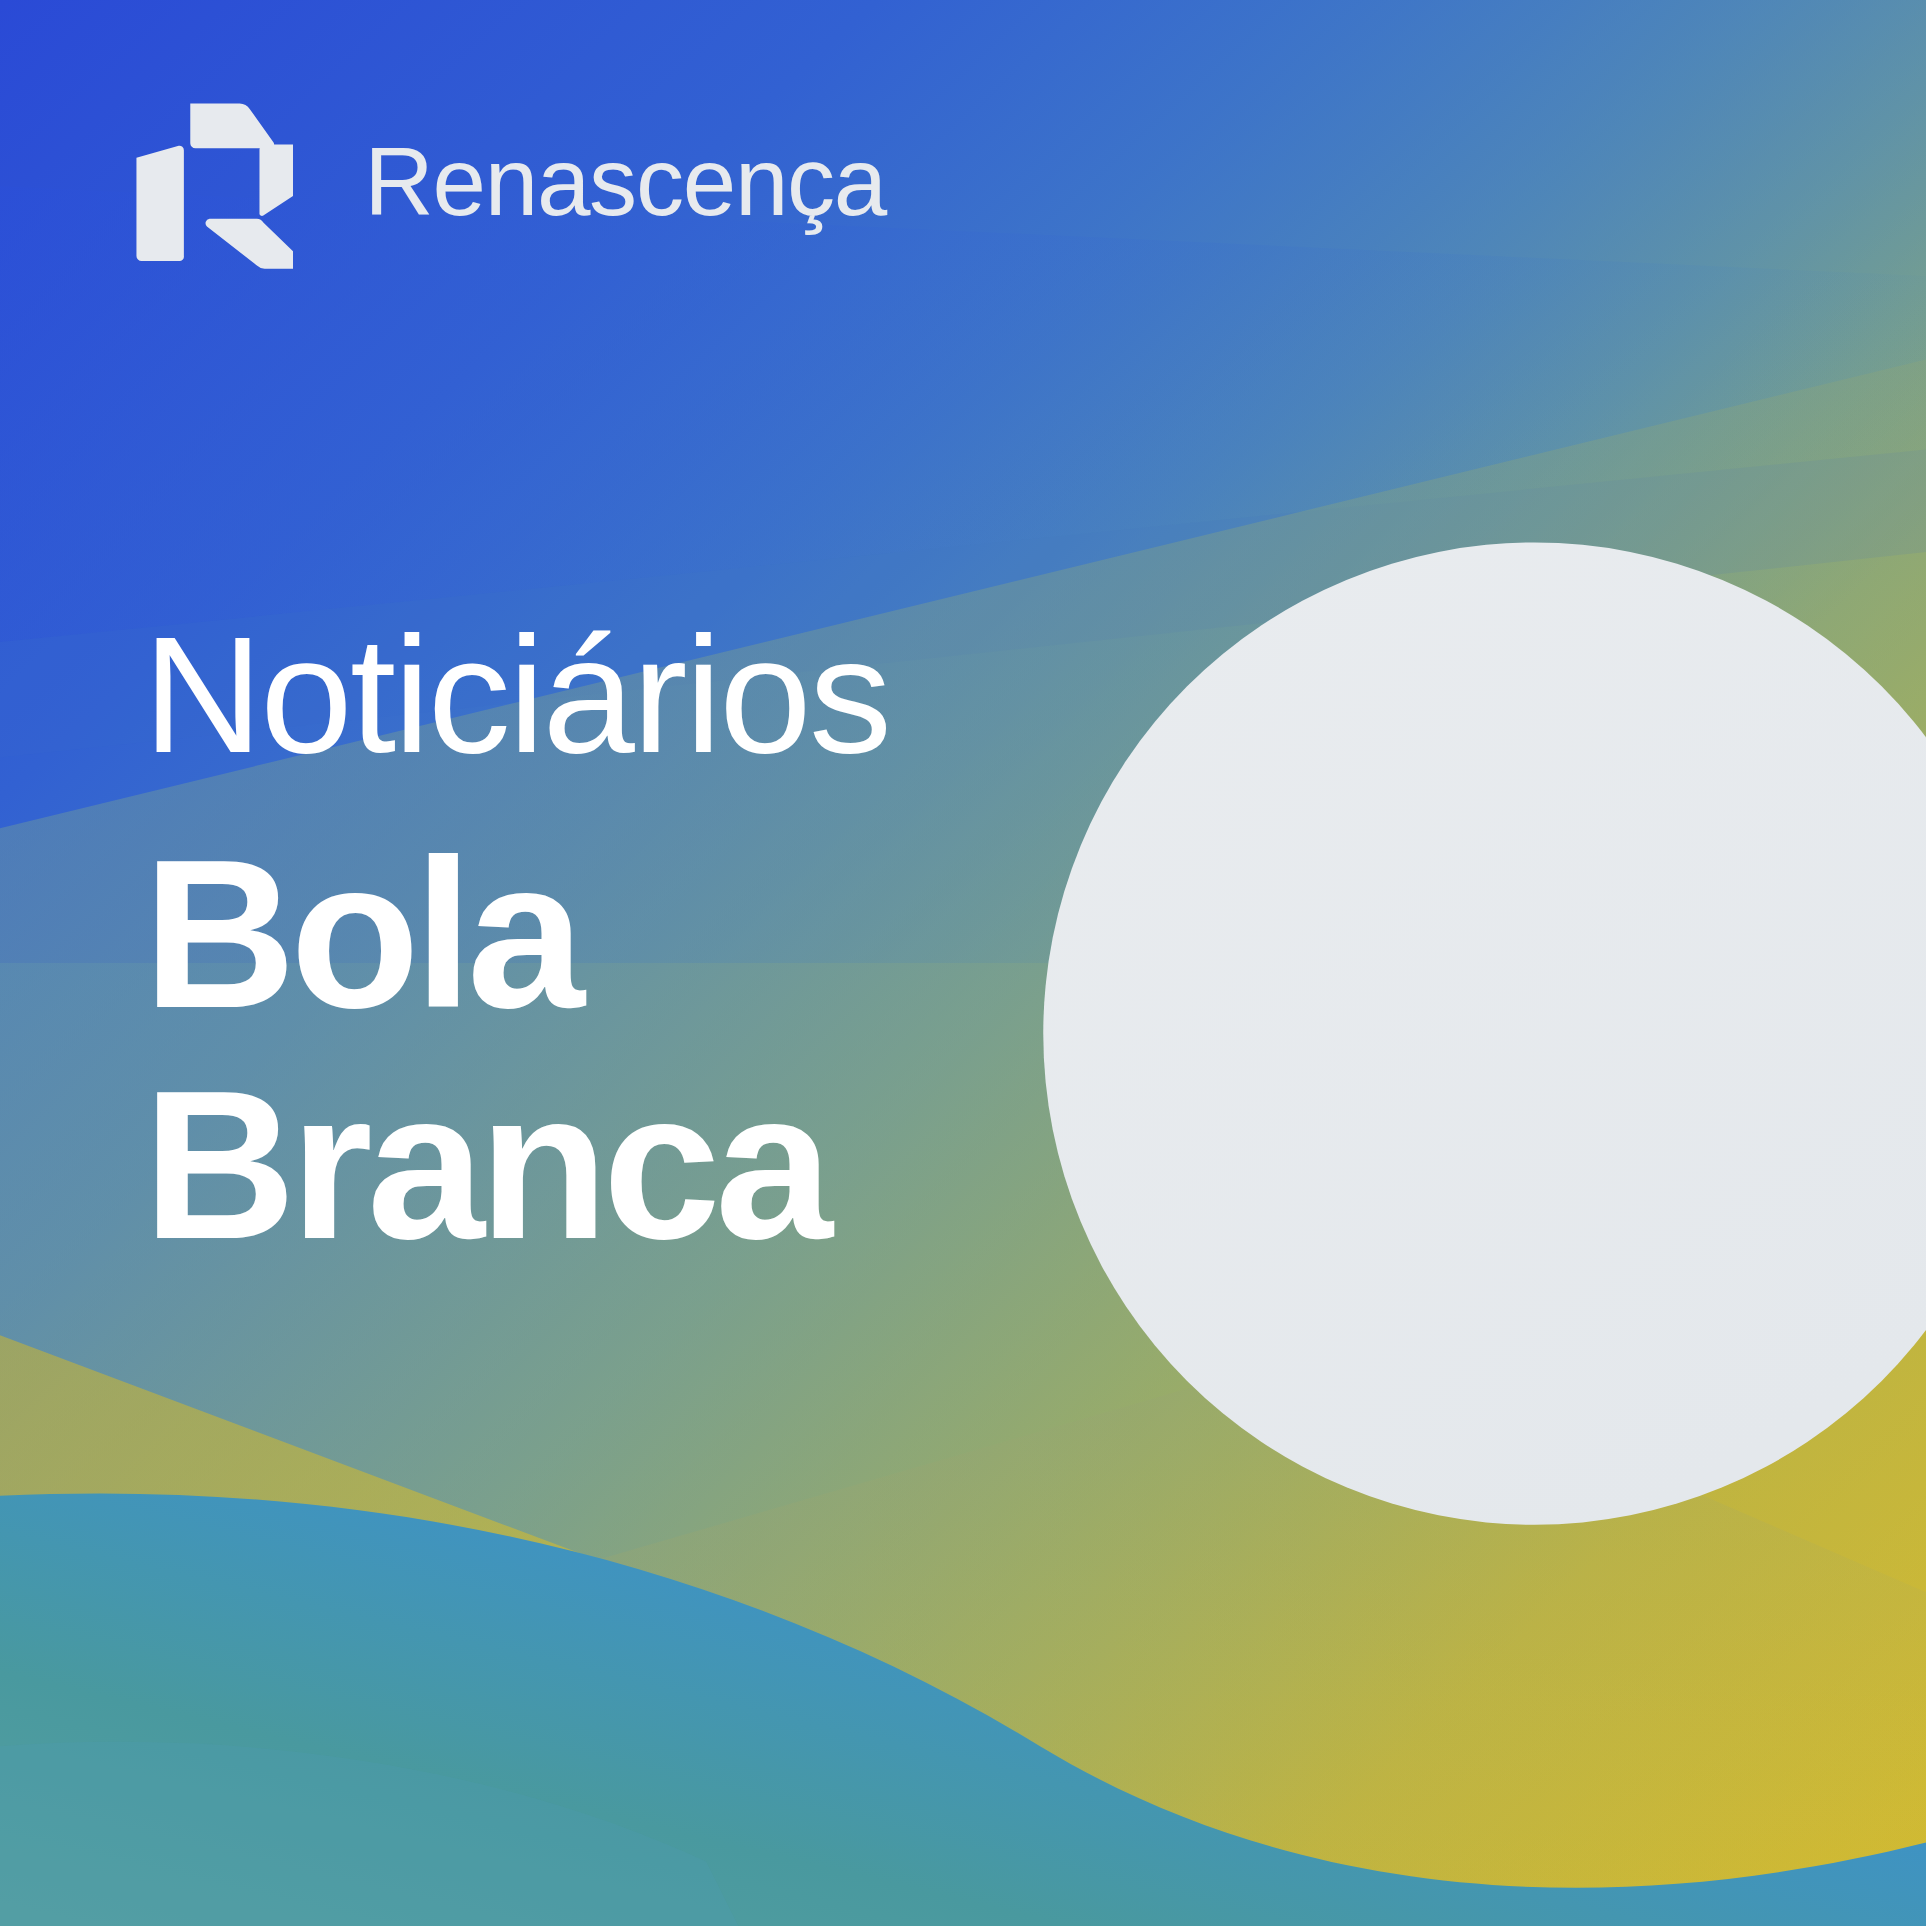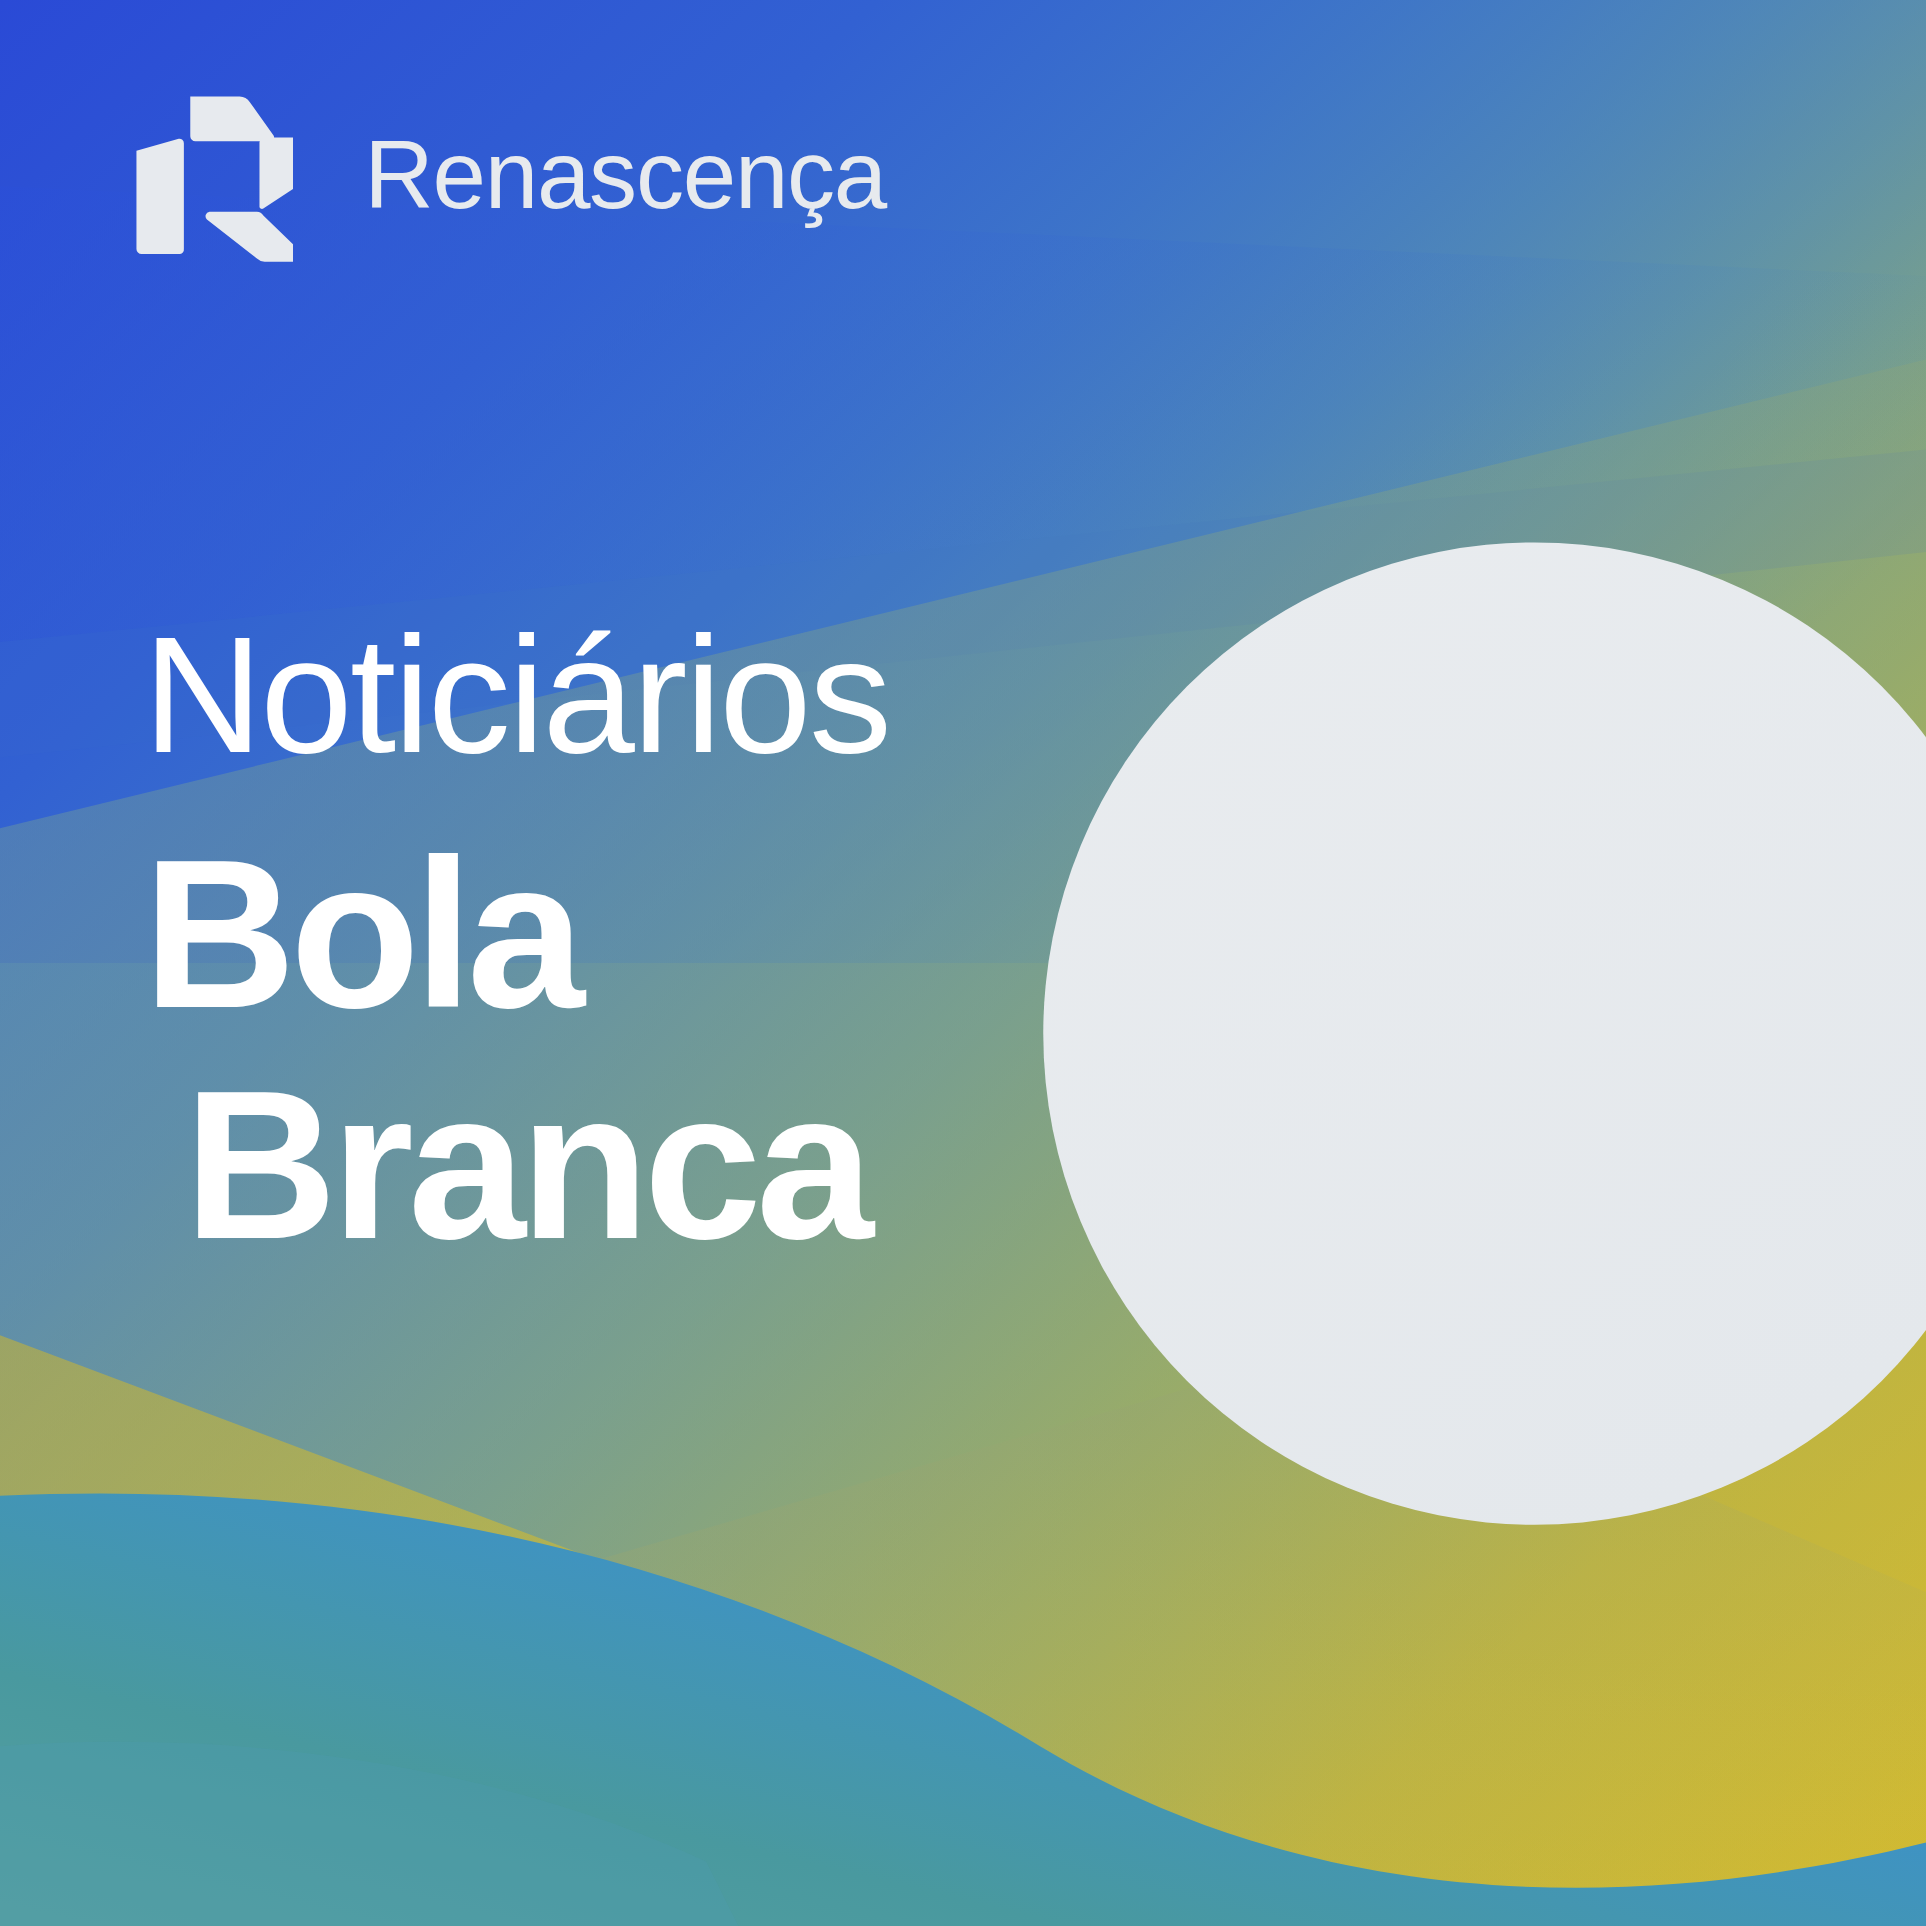--- a/index.html
+++ b/index.html
@@ -18,21 +18,21 @@
     position: absolute;
     left: 0;
     top: 0;
     width: 1926px;
     height: 1926px;
     display: block;
   }
   .brandbar {
     position: absolute;
     left: 126px;
-    top: 90px;
+    top: 97px;
     width: 963px;
     height: 167px;
   }
   .brandmark {
     position: absolute;
     left: 0;
     top: 0;
     width: 167px;
     height: 173px;
   }
@@ -62,21 +62,20 @@
     font-size: 212px;
     font-weight: 800;
     line-height: 0.95;
     letter-spacing: -5.8px;
     color: #ffffff;
     margin: 0;
     white-space: nowrap;
   }
   .t-main.second {
     margin-top: 29.5px;
-    margin-left: 41px;
   }
 </style>
 </head>
 <body>
 
 <div id="cover">
 
   <svg class="layer" viewBox="0 0 3000 3000" preserveAspectRatio="none">
     <defs>
       <linearGradient id="gMain" x1="0" y1="0" x2="1" y2="1">

